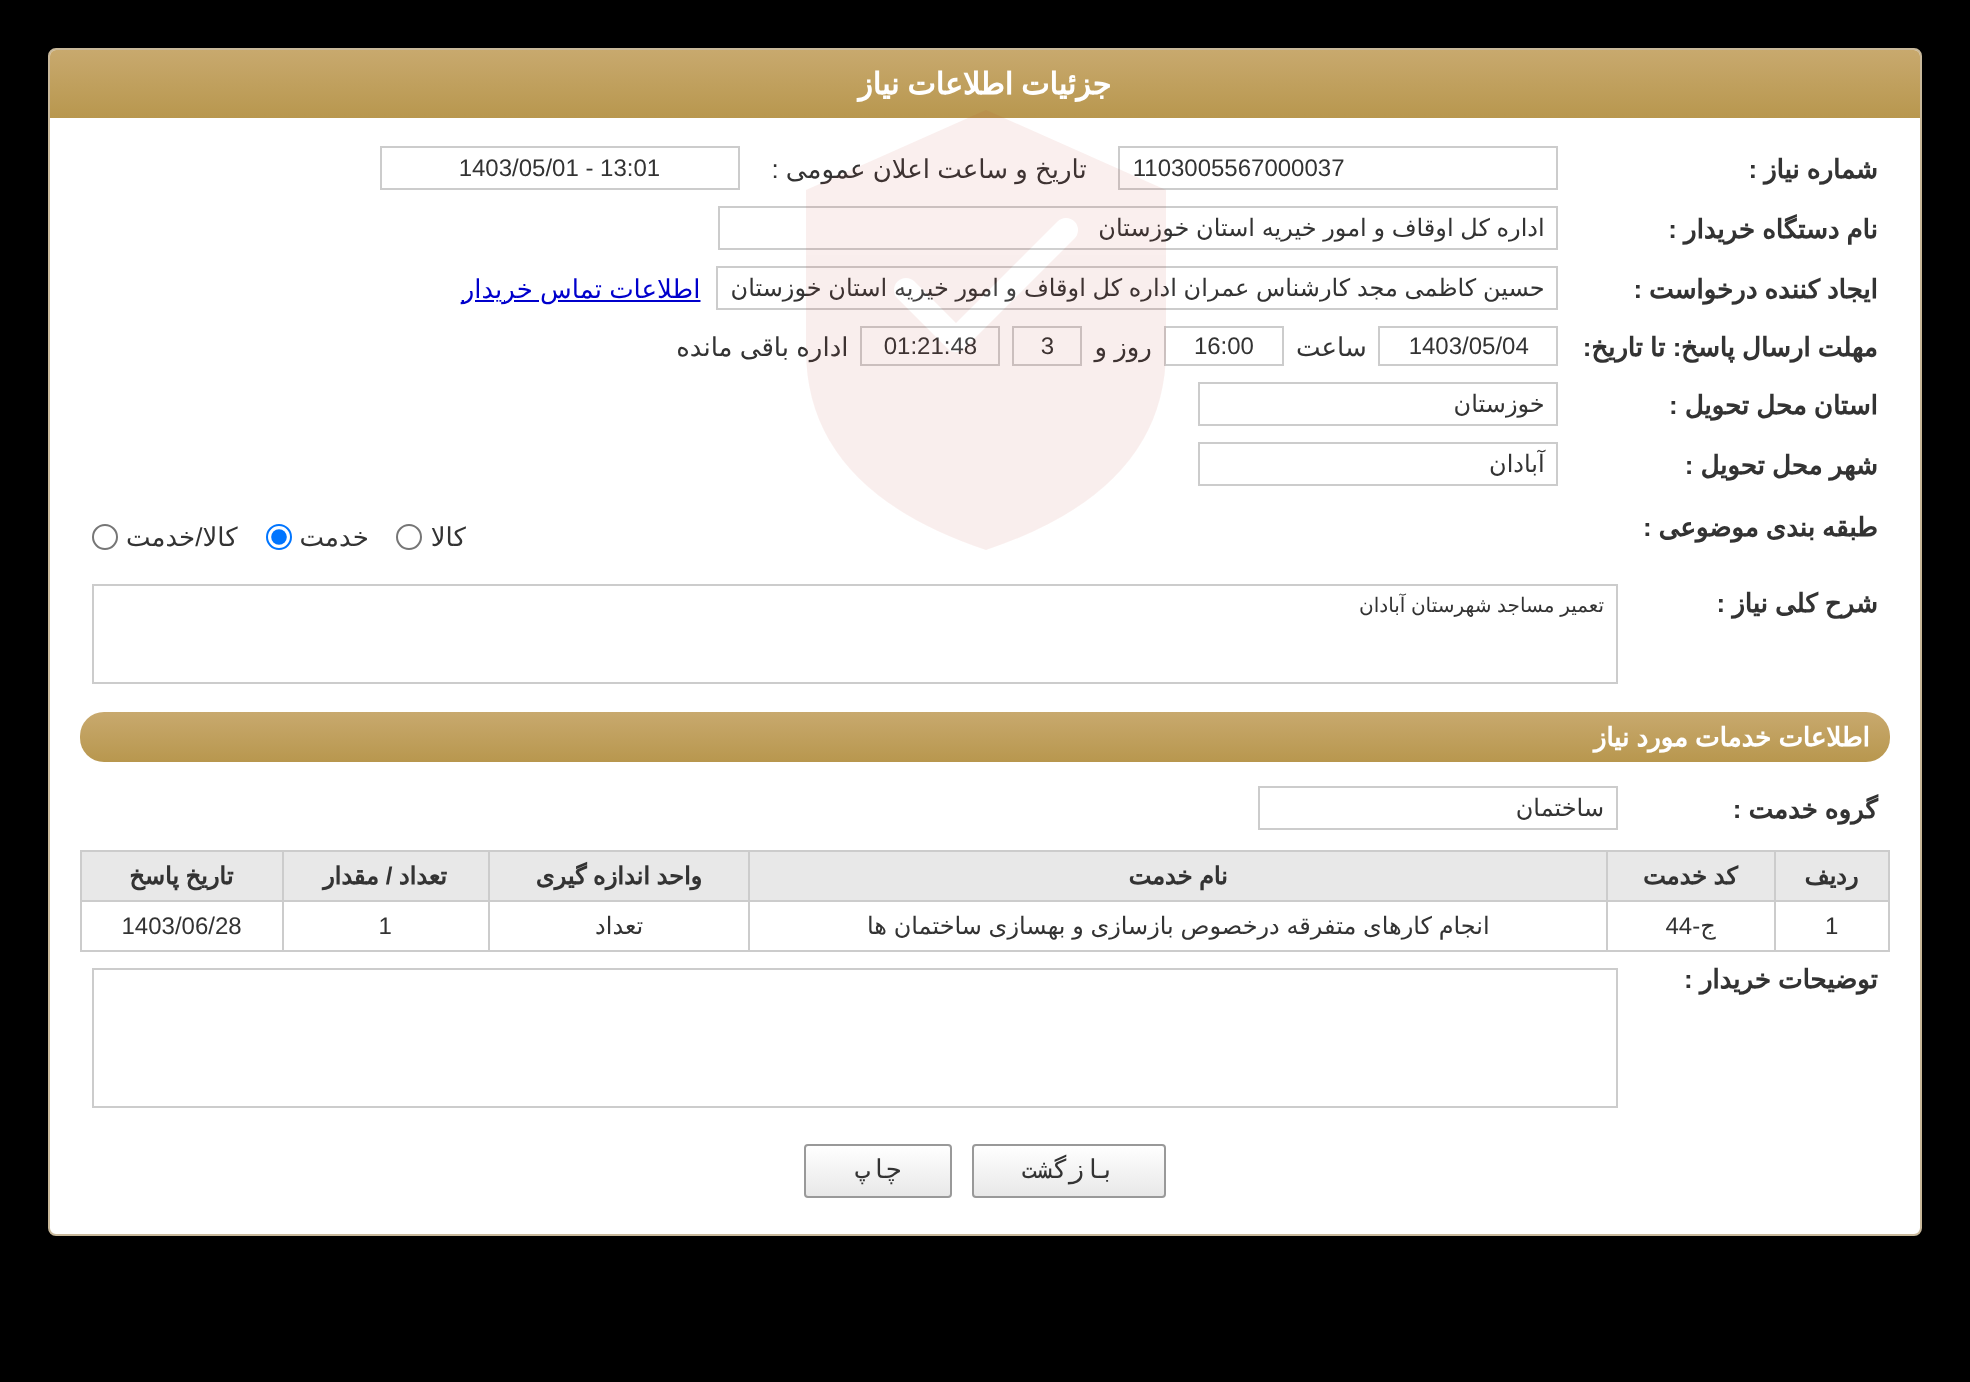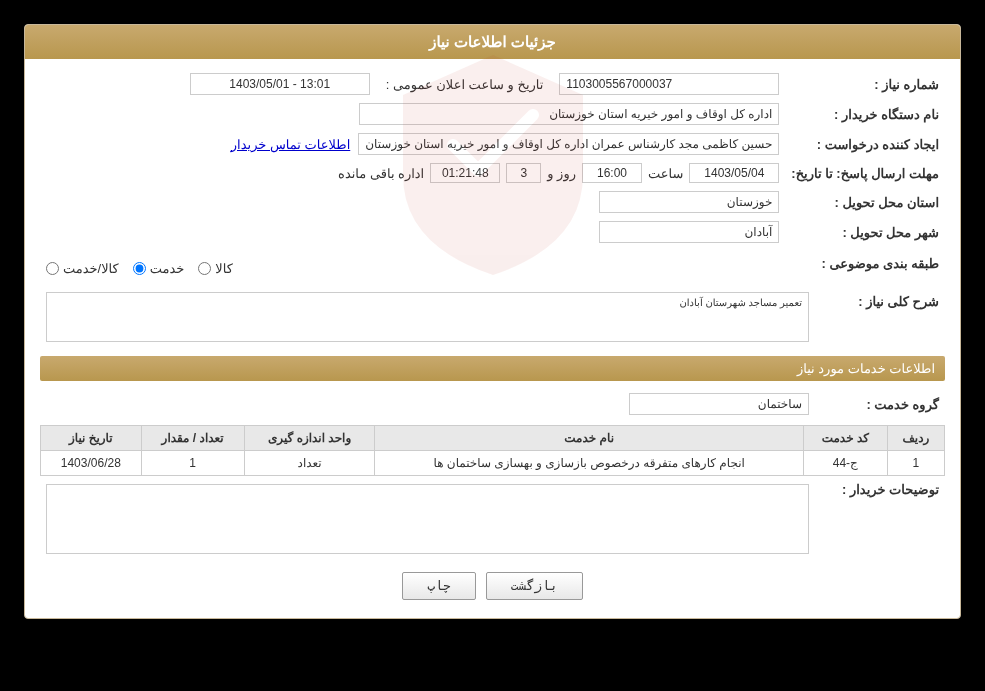--- a/index.html
+++ b/index.html
@@ -31,23 +31,23 @@
       font-weight: bold;
     }
     .card-body {
       padding: 10px 15px;
     }
     .section-header {
       background: linear-gradient(to bottom, #c8a96e, #b8974e);
       color: #fff;
       padding: 5px 10px;
       font-size: 13px;
-      font-weight: normal;
+      font-weight: bold;
       margin: 10px 0 8px 0;
-      border-radius: 2px;
+      border-radius: 12px;
     }
     .info-table {
       width: 100%;
       border-collapse: collapse;
       margin-bottom: 6px;
     }
     .info-table td {
       padding: 4px 6px;
       vertical-align: middle;
     }
@@ -302,21 +302,21 @@
         </table>
 
       <table class="services-table">
         <thead>
           <tr>
             <th>ردیف</th>
             <th>کد خدمت</th>
             <th>نام خدمت</th>
             <th>واحد اندازه گیری</th>
             <th>تعداد / مقدار</th>
-            <th>تاریخ نیاز</th>
+            <th>تاریخ پاسخ</th>
           </tr>
         </thead>
         <tbody>
             <tr>
               <td>1</td>
               <td>ج-44</td>
               <td>انجام کارهای متفرقه درخصوص بازسازی و بهسازی ساختمان ها</td>
               <td>تعداد</td>
               <td>1</td>
               <td>1403/06/28</td>

